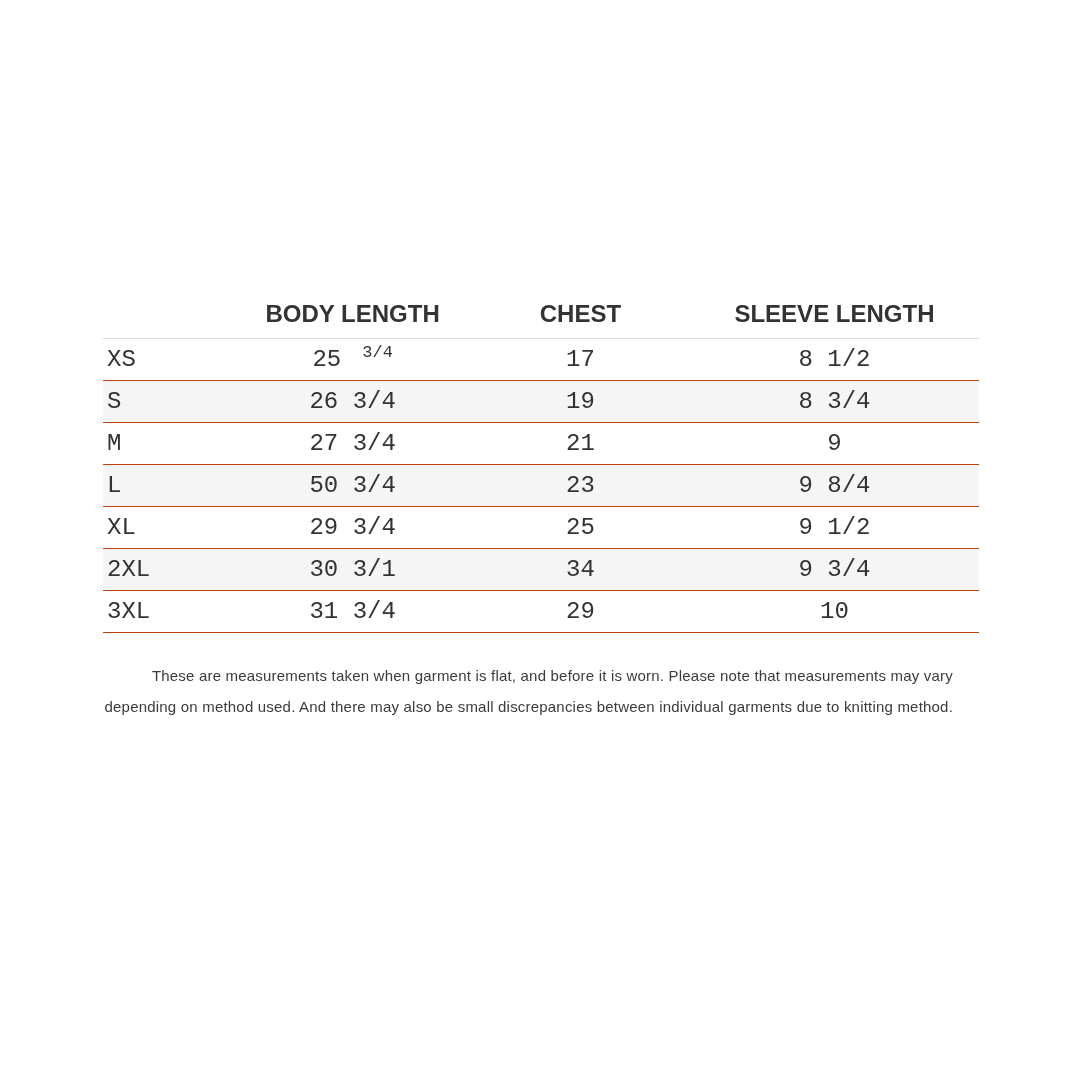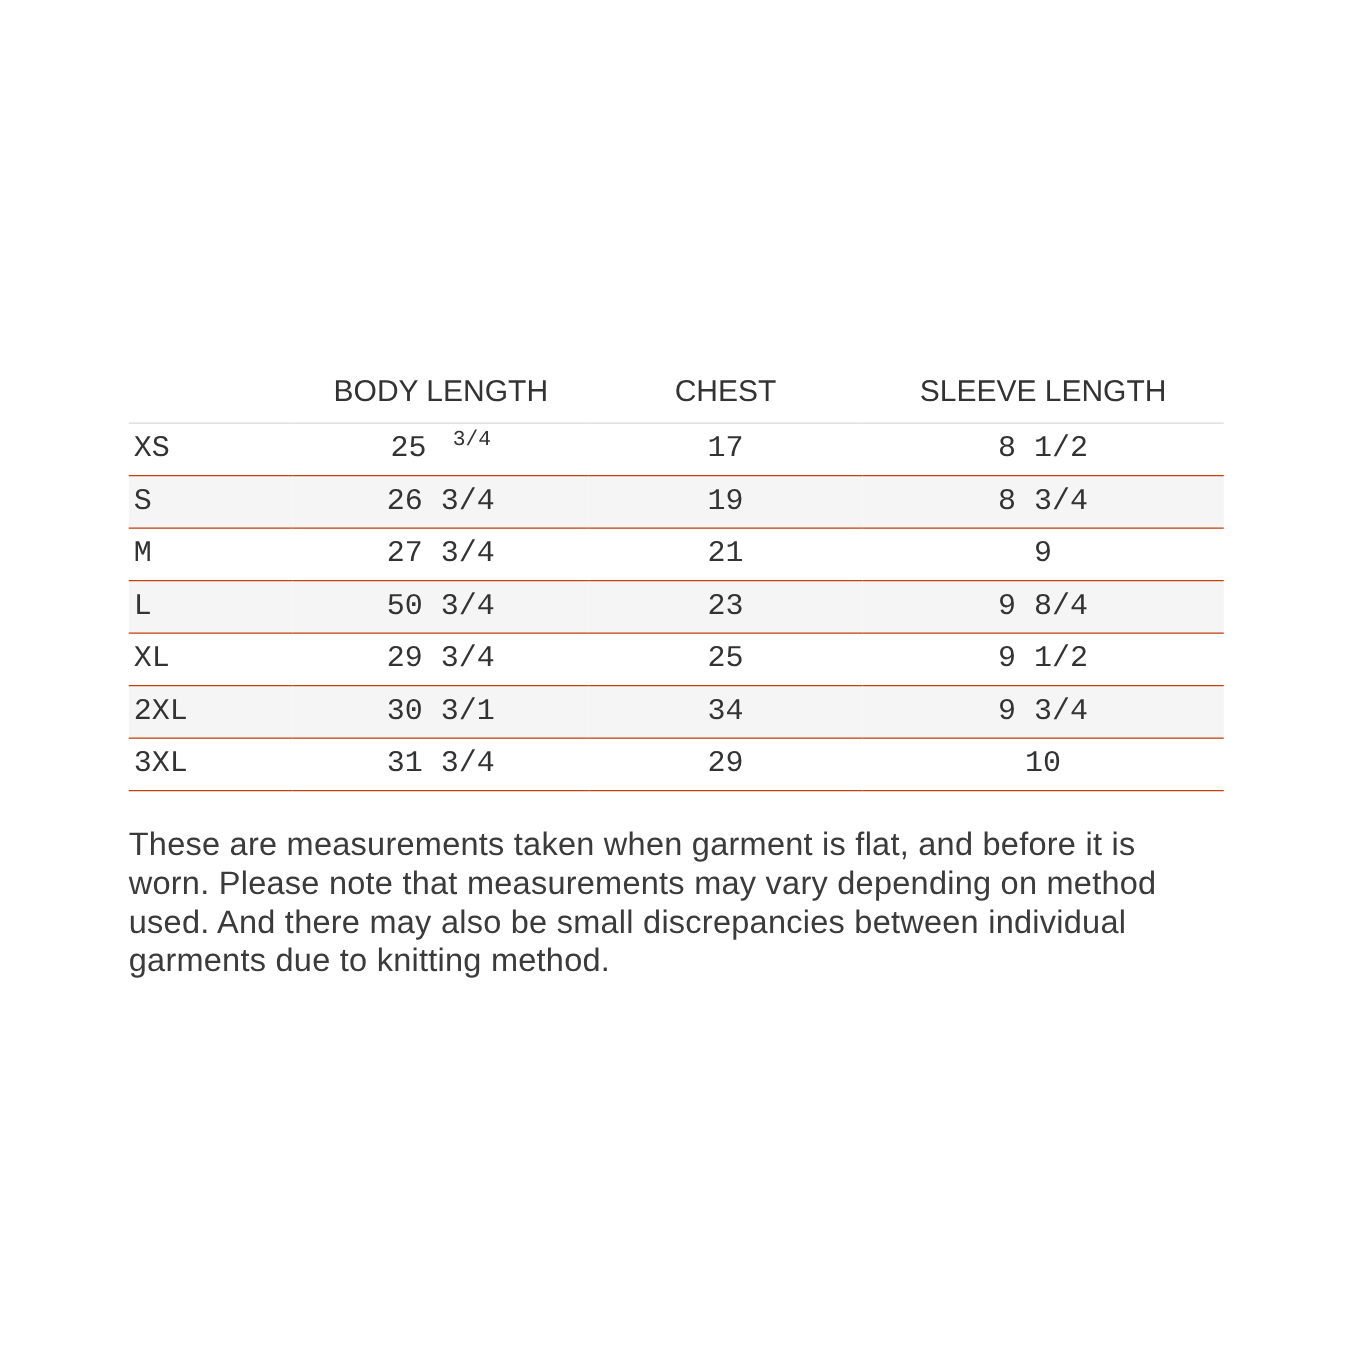--- a/index.html
+++ b/index.html
@@ -26,21 +26,21 @@
     border-collapse: collapse;
     table-layout: fixed;
     font-size: 24px;
     color: #333333;
   }
   table.size-chart col.c-size   { width: 15%; }
   table.size-chart col.c-body   { width: 27%; }
   table.size-chart col.c-chest  { width: 25%; }
   table.size-chart col.c-sleeve { width: 33%; }
   table.size-chart thead th {
-    font-weight: 400;
+    font-weight: 700;
     text-align: center;
     vertical-align: bottom;
     padding: 0 0 10px 0;
     border-bottom: 1px solid #d9d9d9;
     font-size: 24px;
     color: #333333;
     white-space: nowrap;
   }
   table.size-chart thead th.size-col {
     text-align: left;
@@ -63,24 +63,25 @@
   }
   .frac-sup {
     font-size: 17px;
     position: relative;
     top: -9px;
     margin-left: 21px;
   }
   .note {
     margin-top: 27px;
     width: 850px;
-    font-size: 26px;
+    font-size: 15px;
     line-height: 31px;
     color: #3b3b3b;
     letter-spacing: 0.2px;
+    text-align: right;
   }
 </style>
 </head>
 <body>
 
 <div class="content">
   <table class="size-chart">
     <colgroup>
       <col class="c-size">
       <col class="c-body">

